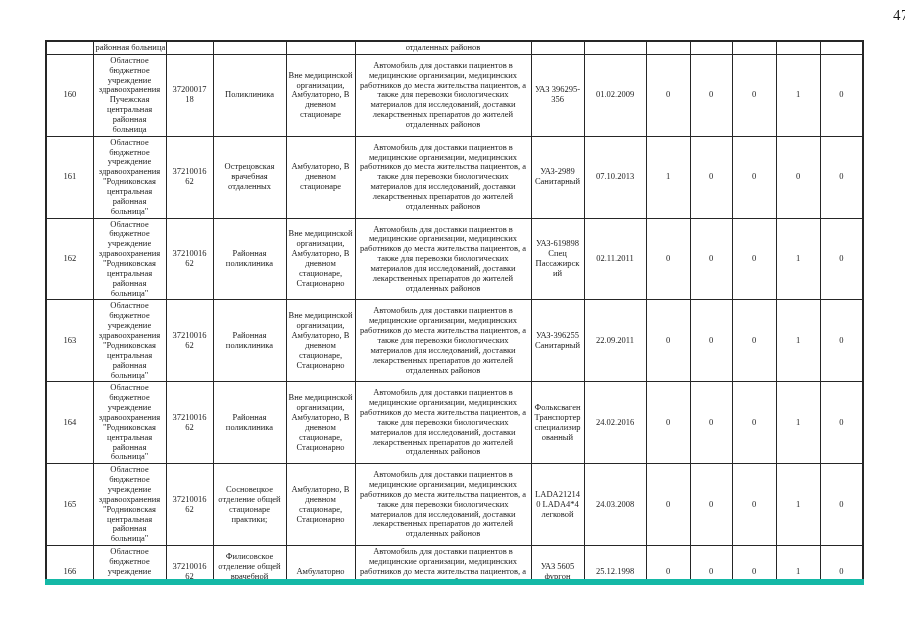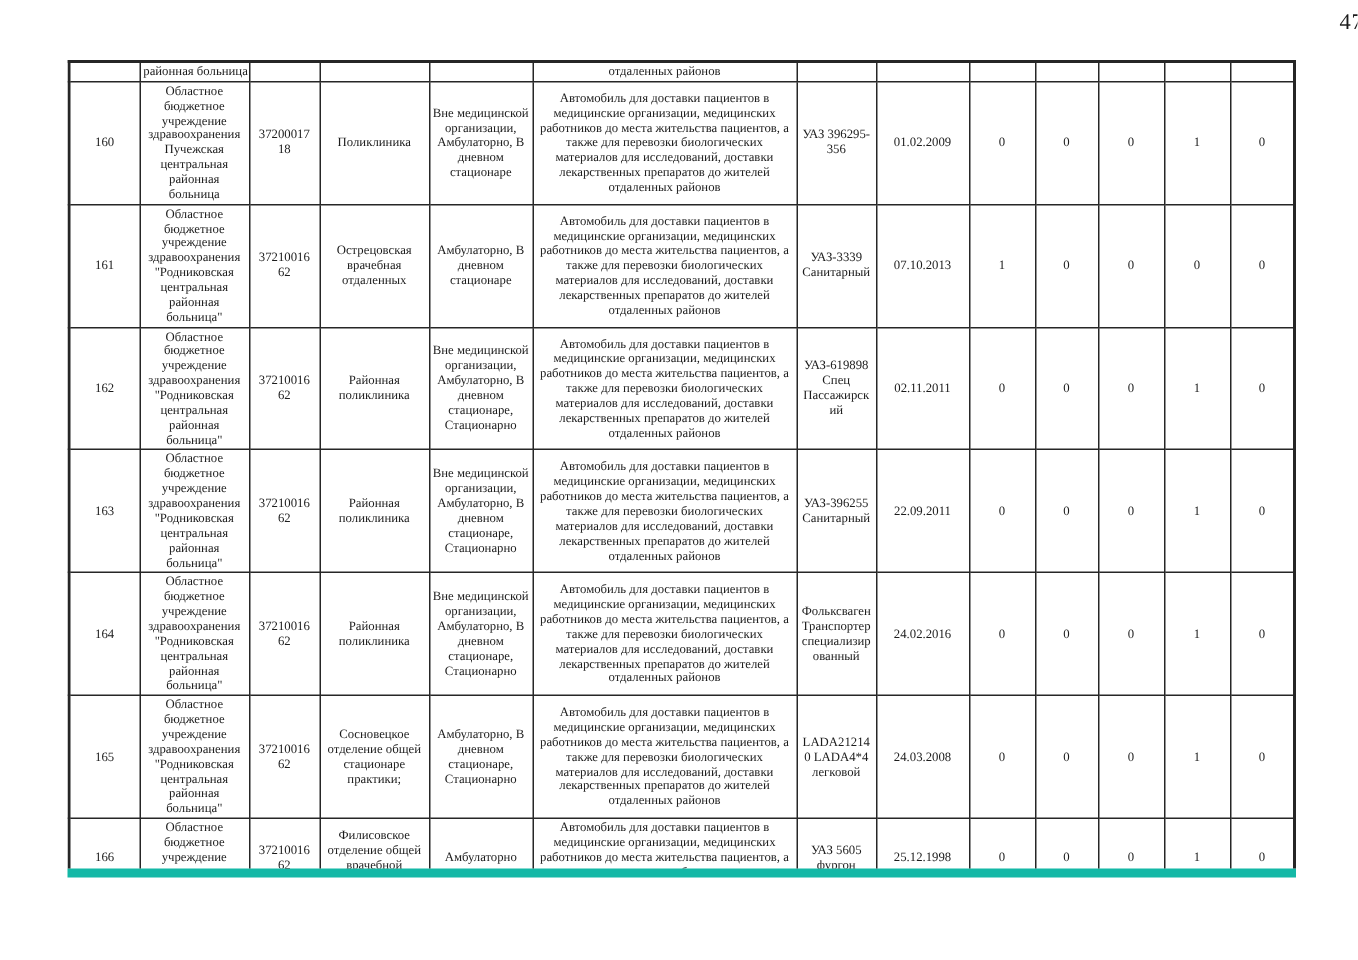--- a/index.html
+++ b/index.html
@@ -114,21 +114,21 @@
     <td>1</td>
     <td>0</td>
   </tr>
         <tr>
     <td>161</td>
     <td>Областное бюджетное учреждение здравоохранения "Родниковская центральная районная больница"</td>
     <td>37210016 62</td>
     <td>Острецовская врачебная отдаленных</td>
     <td>Амбулаторно, В дневном стационаре</td>
     <td>Автомобиль для доставки пациентов в медицинские организации, медицинских работников до места жительства пациентов, а также для перевозки биологических материалов для исследований, доставки лекарственных препаратов до жителей отдаленных районов</td>
-    <td>УАЗ-3339 Санитарный</td>
+    <td>УАЗ-2989 Санитарный</td>
     <td>07.10.2013</td>
     <td>1</td>
     <td>0</td>
     <td>0</td>
     <td>0</td>
     <td>0</td>
   </tr>
         <tr>
     <td>162</td>
     <td>Областное бюджетное учреждение здравоохранения "Родниковская центральная районная больница"</td>

